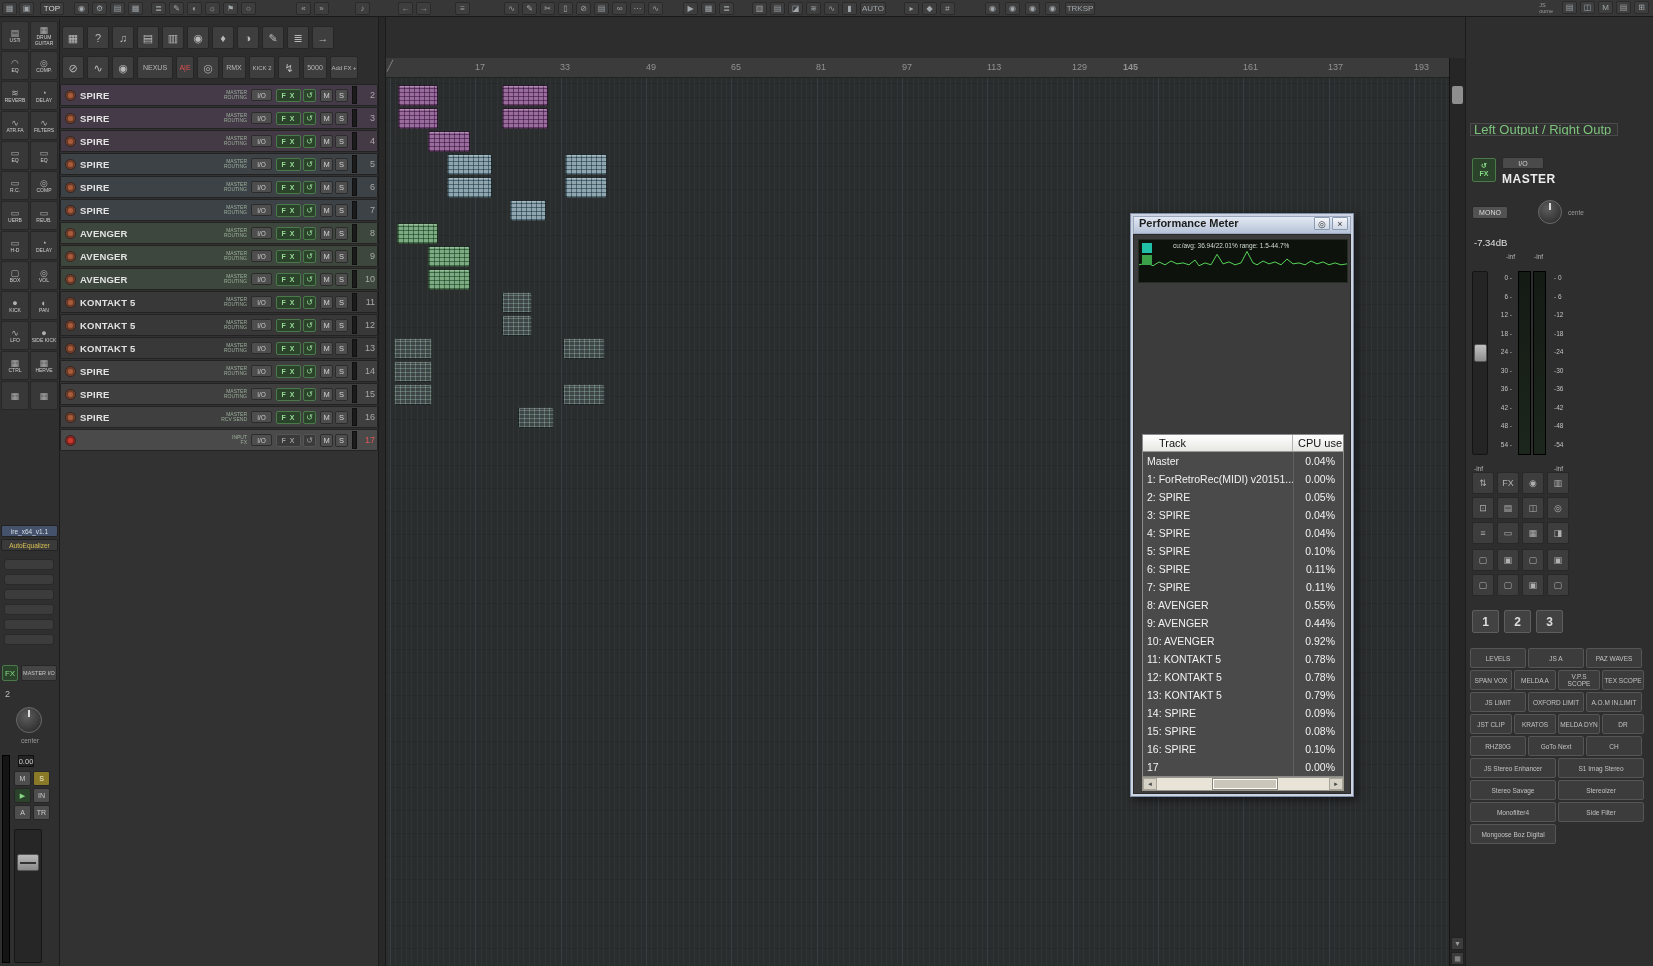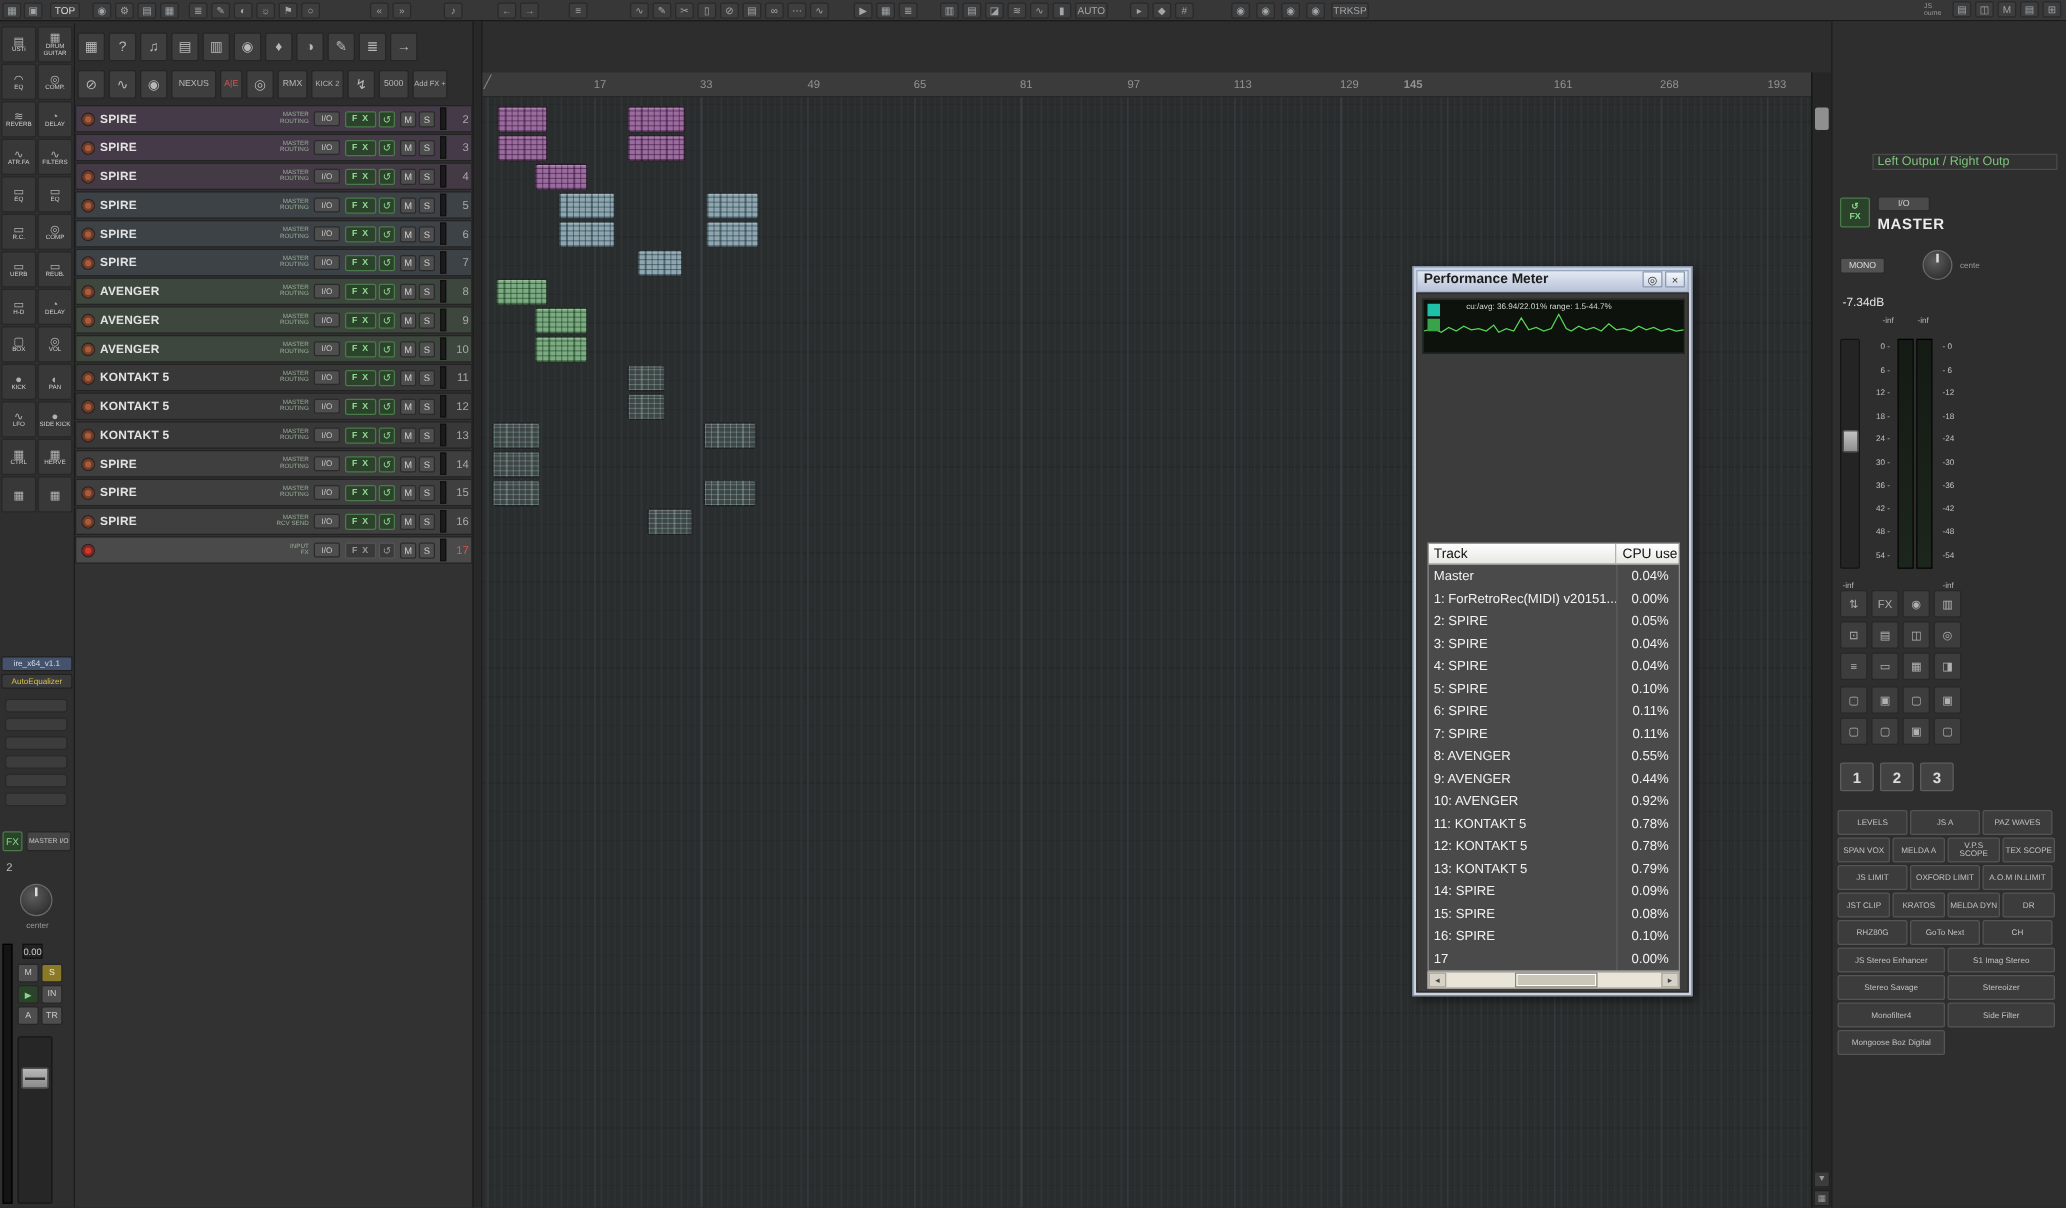--- a/index.html
+++ b/index.html
@@ -77,21 +77,21 @@
       repeating-linear-gradient(0deg, var(--nc) 0 1px, transparent 1px 4px); }
 
   #vscroll { position:absolute; left:1449px; top:58px; width:16px; height:908px; background:#262626; border-left:1px solid #151515; }
   #vscroll .vthumb { position:absolute; left:2px; top:28px; width:11px; height:18px; background:#8f8f8f; border-radius:2px; }
   #vscroll .vbtn { position:absolute; left:1px; width:13px; height:13px; background:#3c3c3c; border:1px solid #222; color:#9a9a9a; font-size:7px; display:flex; align-items:center; justify-content:center; }
 
   
   #rpanel { position:absolute; left:1465px; top:17px; width:188px; height:949px; background:#2e2e2e; border-left:1px solid #1c1c1c; overflow:hidden; }
   .rp-slot { position:relative; width:181px; height:13px; margin:0 0 1px 3px; padding-left:3px; font-size:8.5px; line-height:13px; border:1px solid #262626; white-space:nowrap; overflow:hidden; }
   #rp-slots { position:absolute; left:0; top:1px; }
-  #rp-output { position:absolute; left:4px; top:106px; width:148px; height:13px; border:1px solid #4a4a4a; color:#7cc47c; font-size:10px; line-height:12px; padding-left:3px; white-space:nowrap; overflow:hidden; background:#323232;margin-left:28px; }
+  #rp-output { position:absolute; left:4px; top:106px; width:148px; height:13px; border:1px solid #4a4a4a; color:#7cc47c; font-size:13px; line-height:12px; padding-left:3px; white-space:nowrap; overflow:hidden; background:#323232; }
   #rp-fxpwr { position:absolute; left:6px; top:141px; width:24px; height:24px; background:#2b432b; border:1px solid #4a7a4a; color:#86d886; font-size:7px; line-height:8px; display:flex; flex-direction:column; align-items:center; justify-content:center; border-radius:2px; font-weight:bold; }
   #rp-io { position:absolute; left:36px; top:140px; width:42px; height:12px; background:#4a4a4a; border:1px solid #2a2a2a; color:#cfcfcf; font-size:7px; display:flex; align-items:center; justify-content:center; border-radius:2px; }
   #rp-master { position:absolute; left:36px; top:155px; font-size:12px; font-weight:bold; color:#ececec; letter-spacing:.5px; }
   #rp-mono { position:absolute; left:6px; top:189px; width:36px; height:13px; background:#525252; border:1px solid #2a2a2a; color:#dcdcdc; font-size:7px; display:flex; align-items:center; justify-content:center; border-radius:2px; }
   #rp-knob { position:absolute; left:72px; top:183px; width:24px; height:24px; }
   #rp-cente { position:absolute; left:102px; top:192px; font-size:6.5px; color:#9a9a9a; }
   #rp-db { position:absolute; left:8px; top:220px; font-size:9.5px; color:#e0e0e0; }
   .rp-inf { position:absolute; font-size:6.5px; color:#b8b8b8; }
   #rp-meter { position:absolute; left:6px; top:252px; width:172px; height:196px; }
   #rp-meter .mf-track { position:absolute; left:0; top:2px; width:16px; height:184px; background:#242424; border:1px solid #141414; border-radius:2px; }
@@ -119,21 +119,21 @@
   .pw-graph svg { position:absolute; left:0; top:0; width:100%; height:100%; }
   .pw-cap { position:absolute; left:34px; top:2px; font-size:6.5px; color:#d2dcd2; white-space:nowrap; }
   .sq { position:absolute; left:3px; width:10px; height:10px; }
   .sq1 { top:3px; background:#1fbfa8; }
   .sq2 { top:15px; background:#3aa34a; }
   .pw-stats { position:absolute; left:8px; top:52px; }
   .statline { height:13px; font-size:11px; color:#e8e8e8; white-space:nowrap; }
   .statline:empty { height:11px; }
   .pw-table { position:absolute; left:8px; top:199px; width:202px; border:1px solid #8a8a8a; background:#4a4a4a; }
   .pw-th { display:flex; height:17px; background:linear-gradient(#ffffff,#e6e6e2); border-bottom:1px solid #9a9a9a; color:#111; font-size:11px; align-items:center; }
-  .pw-th-track { flex:1; padding-left:4px; border-right:1px solid #b4b4b4; height:100%; display:flex; align-items:center; }
+  .pw-th-track { flex:1; padding-left:16px; border-right:1px solid #b4b4b4; height:100%; display:flex; align-items:center; }
   .pw-th-cpu { width:50px; padding-left:5px; }
   .pw-row { display:flex; height:18px; align-items:center; font-size:10.5px; color:#f2f2f2; }
   .pw-cell-track { flex:1; padding-left:4px; white-space:nowrap; overflow:hidden; }
   .pw-cell-cpu { width:50px; height:100%; display:flex; align-items:center; justify-content:flex-end; padding-right:8px; border-left:1px solid #5e5e5e; }
   .pw-hscroll { position:absolute; left:8px; top:542px; width:202px; height:14px; background:#e8e4d8; border:1px solid #9a968a; display:flex; align-items:center; }
   .pw-arr { width:14px; height:12px; background:#d6d2c6; border:1px solid #a8a49a; color:#444; font-size:7px; display:flex; align-items:center; justify-content:center; }
   .pw-thumb { width:64px; height:10px; background:#cac6ba; border:1px solid #fff; outline:1px solid #8a867c; margin-left:56px; }
   .pw-arr.right { margin-left:auto; }
 </style>
 </head>
@@ -752,21 +752,21 @@
       <span class="rlabel" style="left: 516px;">97</span>
 
       <span class="rlabel" style="left: 601px;">113</span>
 
       <span class="rlabel" style="left: 686px;">129</span>
 
       <span class="rlabel" style="left: 737px; font-weight: bold;">145</span>
 
       <span class="rlabel" style="left: 857px;">161</span>
 
-      <span class="rlabel" style="left: 942px;">268</span>
+      <span class="rlabel" style="left: 942px;">137</span>
 
       <span class="rlabel" style="left: 1028px;">193</span>
     </div>
   <div id="grid">
 
       <div class="clip" style="left: 12px; top: 7px; width: 40px; background-color: rgb(154, 107, 157); --nc: rgba(40,10,45,0.5);"></div>
 
       <div class="clip" style="left: 116px; top: 7px; width: 46px; background-color: rgb(154, 107, 157); --nc: rgba(40,10,45,0.5);"></div>
 
       <div class="clip" style="left: 12px; top: 30px; width: 40px; background-color: rgb(154, 107, 157); --nc: rgba(40,10,45,0.5);"></div>

